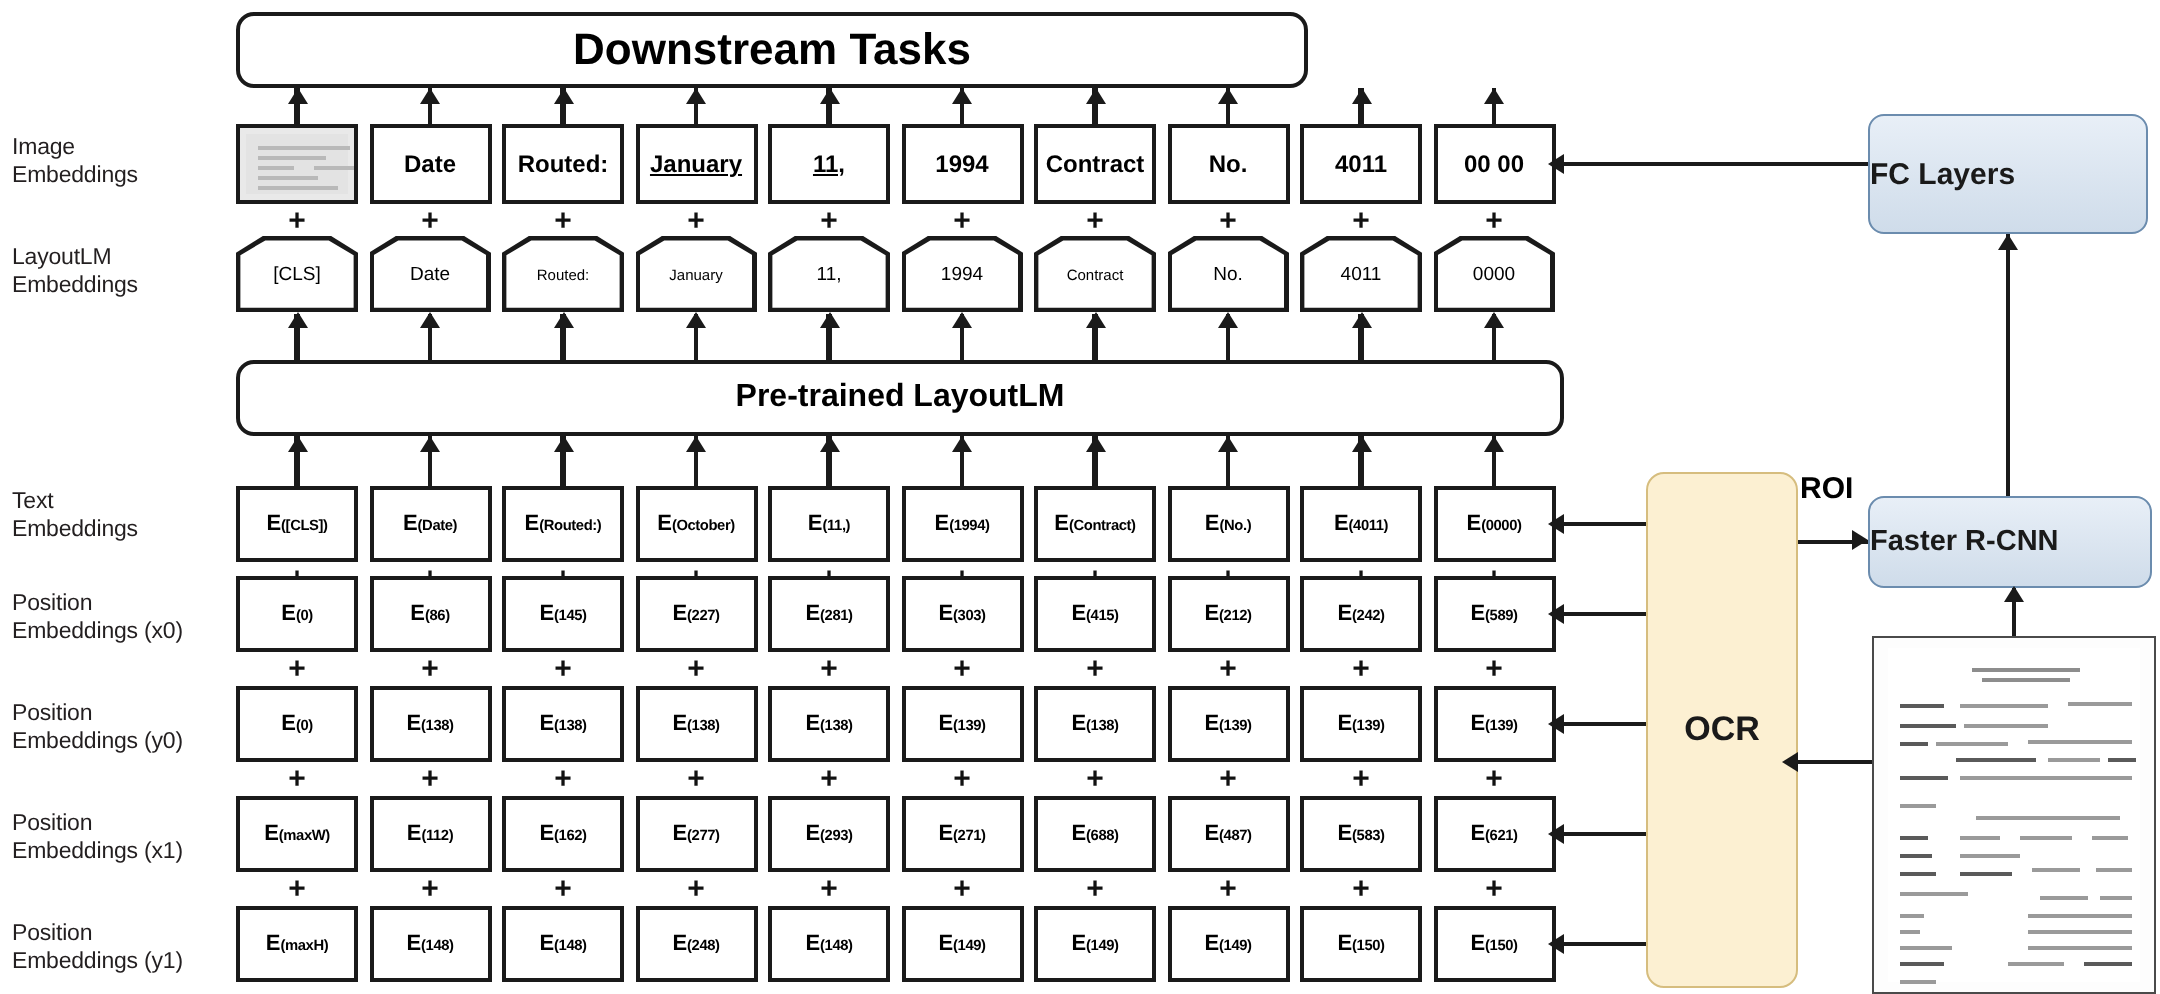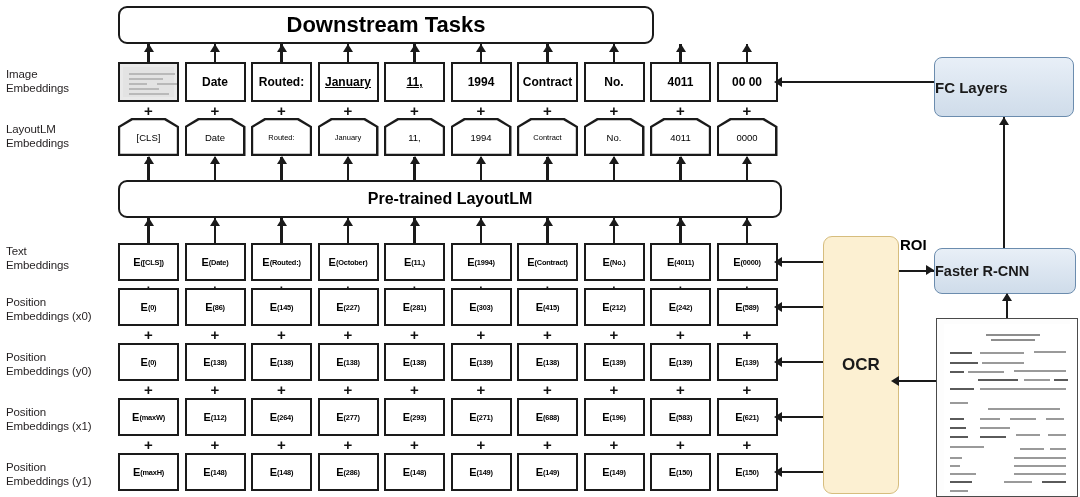--- a/index.html
+++ b/index.html
@@ -363,21 +363,21 @@
       <span class="sub">(145)</span>
     </div>
     <div class="plus" style="left:274.5px; top:327px;">+</div>
     <div class="cell e-cell" style="left:251px; top:343px; width:61px; height:38px;">
       <span>E</span>
       <span class="sub">(138)</span>
     </div>
     <div class="plus" style="left:274.5px; top:382px;">+</div>
     <div class="cell e-cell" style="left:251px; top:398px; width:61px; height:38px;">
       <span>E</span>
-      <span class="sub">(264)</span>
+      <span class="sub">(162)</span>
     </div>
     <div class="plus" style="left:274.5px; top:437px;">+</div>
     <div class="cell e-cell" style="left:251px; top:453px; width:61px; height:38px;">
       <span>E</span>
       <span class="sub">(148)</span>
     </div>
     <div class="vline" style="left:280.3px; top:44px; height:18px;"></div>
     <div class="arrow-up" style="left:276.5px; top:44px;"></div>
     <div class="vline" style="left:280.3px; top:157px; height:23px;"></div>
     <div class="arrow-up" style="left:276.5px; top:156px;"></div>
@@ -407,21 +407,21 @@
       <span class="sub">(138)</span>
     </div>
     <div class="plus" style="left:341px; top:382px;">+</div>
     <div class="cell e-cell" style="left:317.5px; top:398px; width:61px; height:38px;">
       <span>E</span>
       <span class="sub">(277)</span>
     </div>
     <div class="plus" style="left:341px; top:437px;">+</div>
     <div class="cell e-cell" style="left:317.5px; top:453px; width:61px; height:38px;">
       <span>E</span>
-      <span class="sub">(286)</span>
+      <span class="sub">(248)</span>
     </div>
     <div class="vline" style="left:346.8px; top:44px; height:18px;"></div>
     <div class="arrow-up" style="left:343px; top:44px;"></div>
     <div class="vline" style="left:346.8px; top:157px; height:23px;"></div>
     <div class="arrow-up" style="left:343px; top:156px;"></div>
     <div class="vline" style="left:346.8px; top:218px; height:25px;"></div>
     <div class="arrow-up" style="left:343px; top:218px;"></div>
     <div class="cell img-cell" style="left:384px; top:62px; width:61px; height:40px;">
       <span style="text-decoration: underline;">11,</span>
     </div>
@@ -558,21 +558,21 @@
       <span class="sub">(212)</span>
     </div>
     <div class="plus" style="left:607px; top:327px;">+</div>
     <div class="cell e-cell" style="left:583.5px; top:343px; width:61px; height:38px;">
       <span>E</span>
       <span class="sub">(139)</span>
     </div>
     <div class="plus" style="left:607px; top:382px;">+</div>
     <div class="cell e-cell" style="left:583.5px; top:398px; width:61px; height:38px;">
       <span>E</span>
-      <span class="sub">(196)</span>
+      <span class="sub">(487)</span>
     </div>
     <div class="plus" style="left:607px; top:437px;">+</div>
     <div class="cell e-cell" style="left:583.5px; top:453px; width:61px; height:38px;">
       <span>E</span>
       <span class="sub">(149)</span>
     </div>
     <div class="vline" style="left:612.8px; top:44px; height:18px;"></div>
     <div class="arrow-up" style="left:609px; top:44px;"></div>
     <div class="vline" style="left:612.8px; top:157px; height:23px;"></div>
     <div class="arrow-up" style="left:609px; top:156px;"></div>

